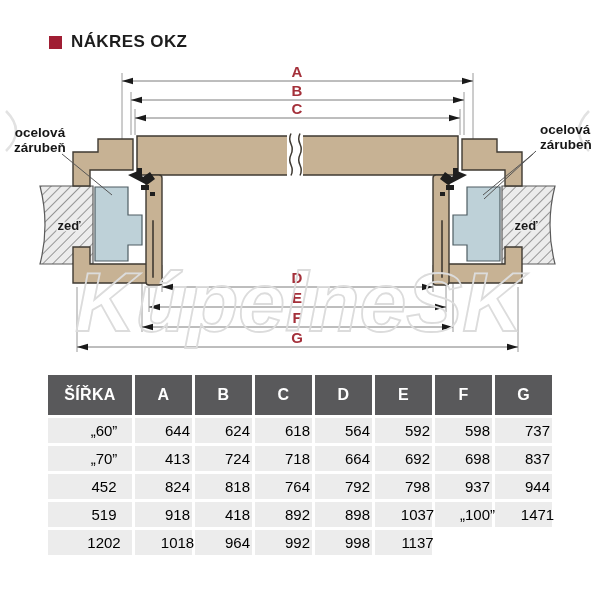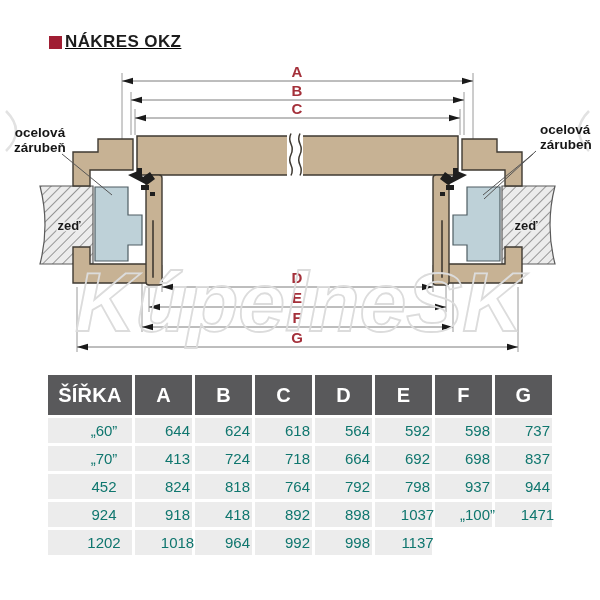--- a/index.html
+++ b/index.html
@@ -1,30 +1,30 @@
 <!DOCTYPE html>
 <html><head>
 <meta charset="utf-8">
 <style>
   html,body{margin:0;padding:0;background:#fff;}
   .page{position:relative;width:600px;height:600px;background:#fff;
         font-family:"Liberation Sans",sans-serif;overflow:hidden;}
-  .hdr{display:flex;align-items:center;gap:3px;margin:32px 0 0 49px;height:20px;text-decoration:underline;}
+  .hdr{display:flex;align-items:center;gap:9px;margin:32px 0 0 49px;height:20px;}
   .hdr .sq{width:13px;height:13px;background:#a01e33;}
   .hdr .ttl{font-size:17px;font-weight:bold;color:#1d1d1d;letter-spacing:.4px;}
   svg{display:block;margin-top:2px;}
   .dimtxt{font-size:15px;font-weight:bold;fill:#a4303a;paint-order:stroke;stroke:#ffffff;stroke-width:4px;}
   .lbl{font-size:13.5px;font-weight:bold;fill:#161616;}
   .wall-lbl{font-size:13px;font-weight:bold;fill:#1a1a1a;paint-order:stroke;stroke:#ededed;stroke-width:3px;}
   .wm{font-size:84px;font-weight:bold;font-style:italic;fill:none;stroke:#dcdcdc;stroke-width:1.8;}
   .tbl{margin:16px 0 0 48px;width:504px;display:grid;
        grid-template-columns:84px repeat(7,57px);gap:3px;}
-  .tbl .hc{background:#59595b;color:#fff;font-weight:bold;font-size:20px;
+  .tbl .hc{background:#59595b;color:#fff;font-weight:bold;font-size:16px;
            height:40px;display:flex;align-items:center;justify-content:center;letter-spacing:.3px;}
-  .tbl .dc{background:#ececec;color:#0f766e;font-size:15px;height:25px;
+  .tbl .dc{background:#ececec;color:#000000;font-size:15px;height:25px;
            display:flex;align-items:center;justify-content:center;padding-left:28px;}
 </style>
 </head>
 <body>
 
 <div class="page">
 
   <div class="hdr">
     <span class="sq"></span>
     <span class="ttl">NÁKRES OKZ</span>
@@ -165,21 +165,21 @@
 
     <div class="dc">452</div>
     <div class="dc">824</div>
     <div class="dc">818</div>
     <div class="dc">764</div>
     <div class="dc">792</div>
     <div class="dc">798</div>
     <div class="dc">937</div>
 
     <div class="dc">944</div>
-    <div class="dc">924</div>
+    <div class="dc">519</div>
     <div class="dc">918</div>
     <div class="dc">418</div>
     <div class="dc">892</div>
     <div class="dc">898</div>
     <div class="dc">1037</div>
 
     <div class="dc">„100”</div>
     <div class="dc">1471</div>
     <div class="dc">1202</div>
     <div class="dc">1018</div>

